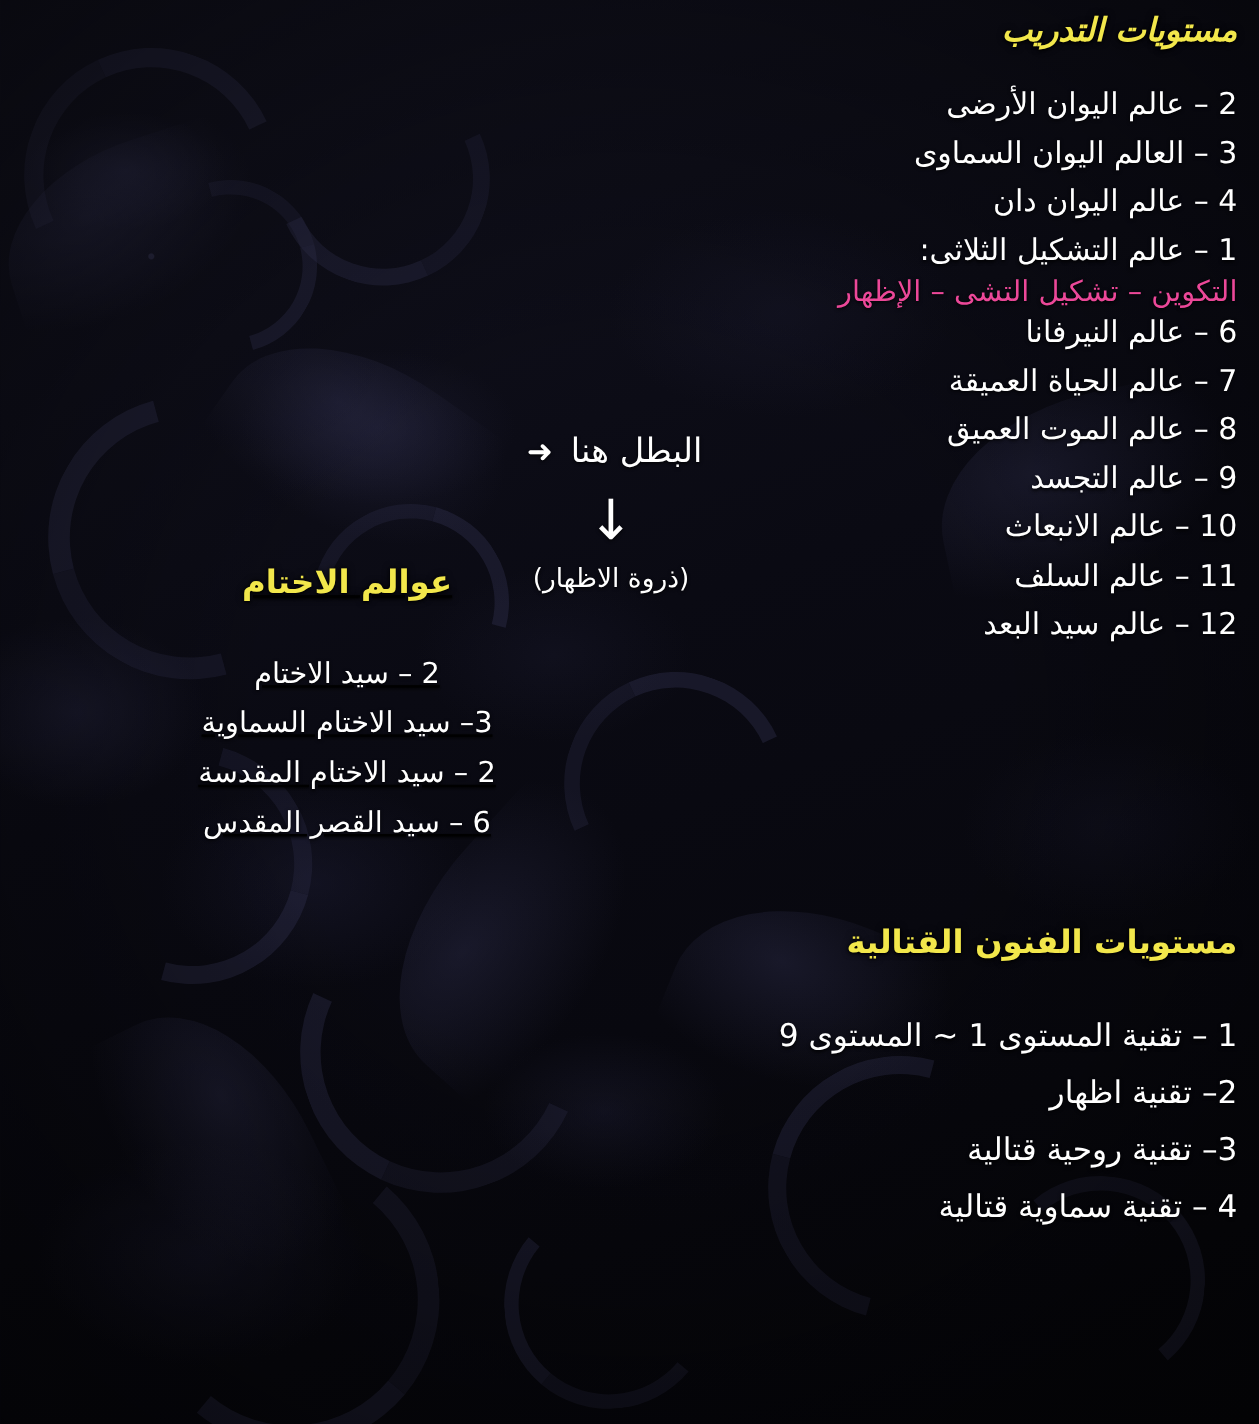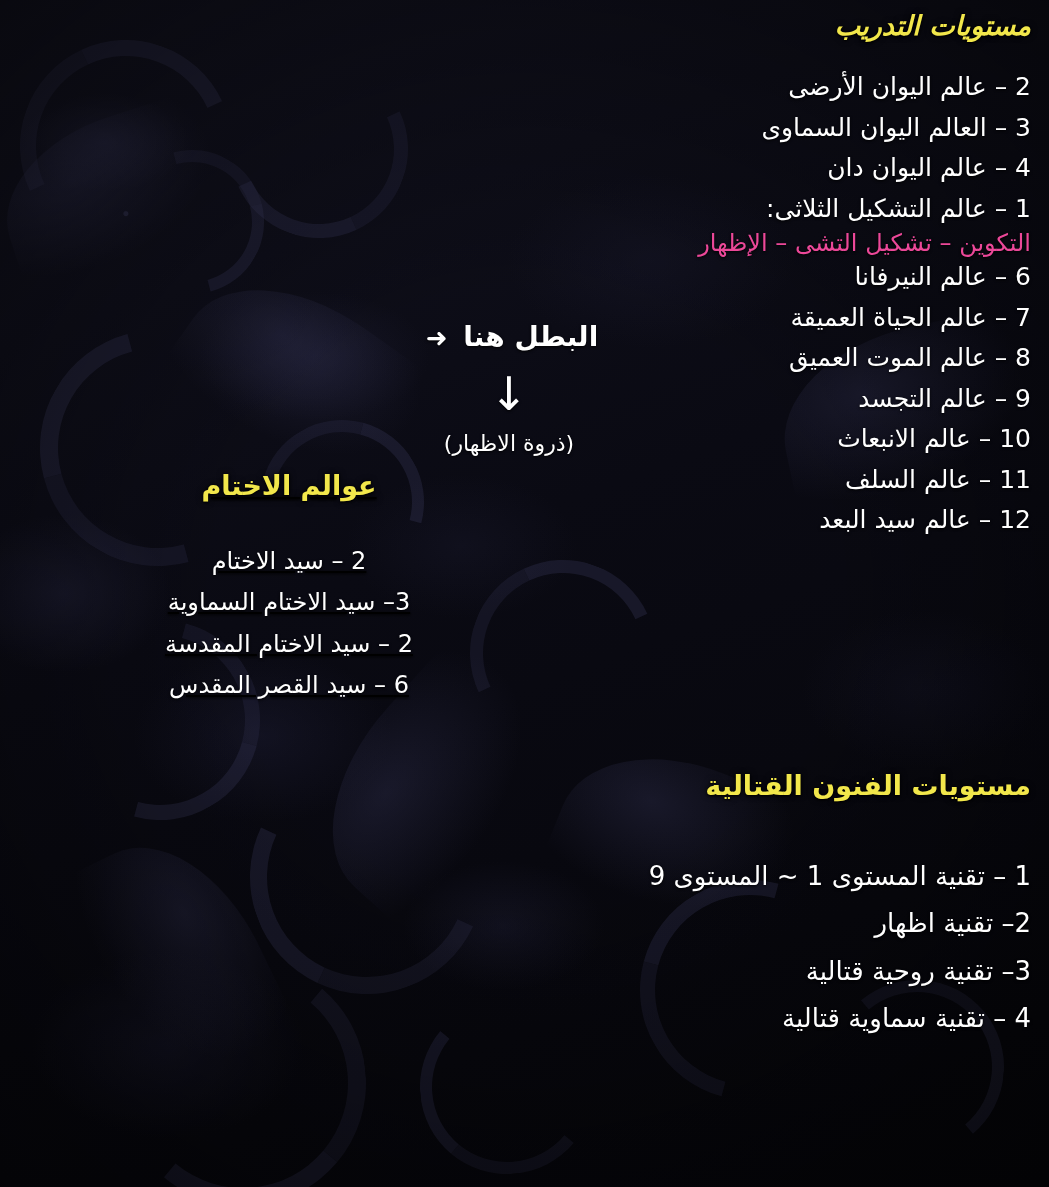--- a/index.html
+++ b/index.html
@@ -105,21 +105,21 @@
   
   #combat-block {
     position: absolute;
     top: 770px;
     right: 18px;
     width: 560px;
     text-align: right;
   }
   #combat-block .col-heading {
     font-size: 27px;
-    margin-bottom: 52px;
+    margin-bottom: 40px;
   }
   #combat-block .list-line {
     font-size: 26px;
     line-height: 1.82;
   }
 
   
   #seal-block {
     position: absolute;
     top: 470px;
@@ -142,23 +142,24 @@
   #hero-annotation {
     position: absolute;
     top: 320px;
     right: 420px;
     width: 240px;
     text-align: center;
     color: #ffffff;
   }
   #hero-annotation .hero-label {
     font-size: 28px;
-    font-weight: bold;
-    white-space: nowrap;
-    text-shadow: 0 1px 3px rgba(0,0,0,0.95);
+    font-weight: normal;
+    white-space: nowrap;
+    text-shadow: 0 1px 3px rgba(0,0,0,0.95);
+    margin-top: 39px;
   }
   .arrow-left {
     display: inline-block;
     font-size: 26px;
     line-height: 1;
     vertical-align: middle;
     margin: 0 6px;
     color: #ffffff;
   }
   #arrow-down {

